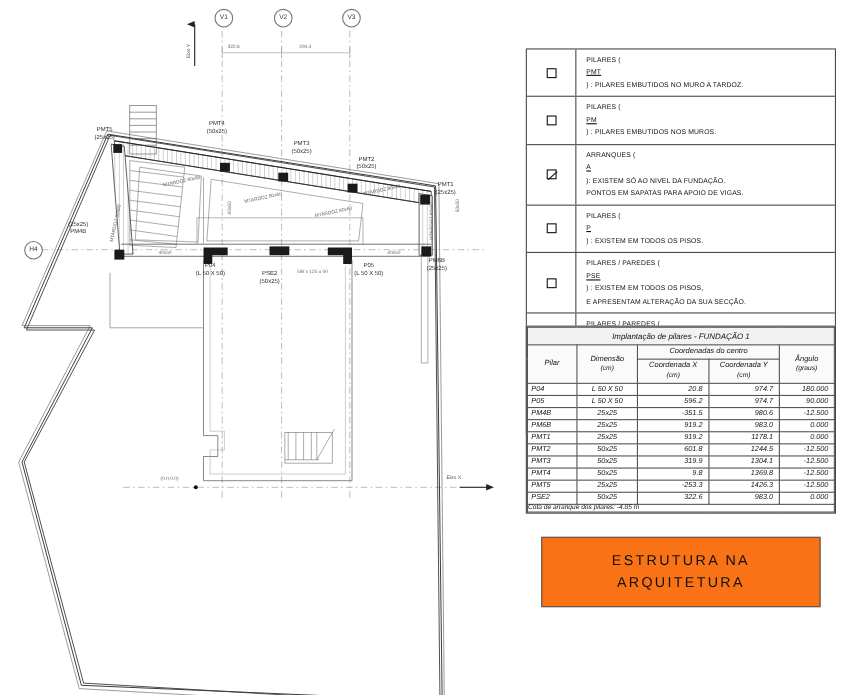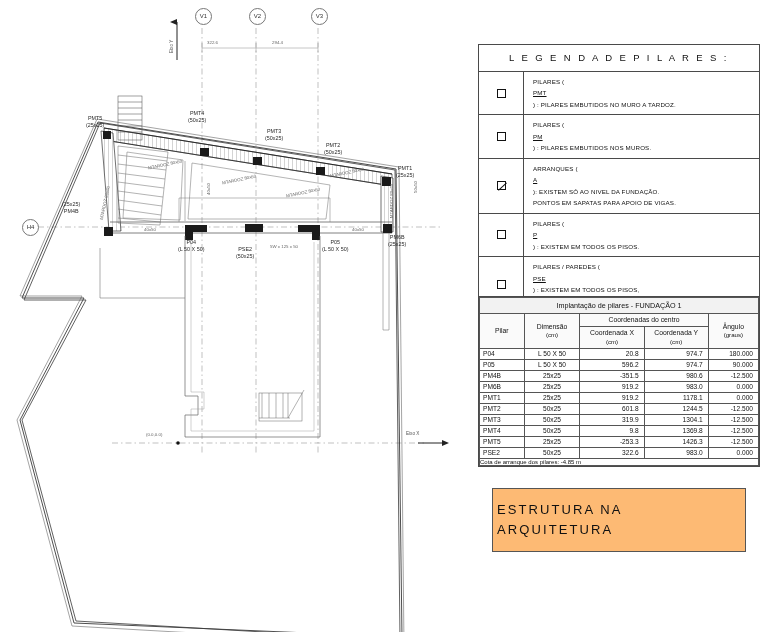--- a/index.html
+++ b/index.html
@@ -126,20 +126,21 @@
   }
   table.pillars {
     width: 100%;
     border-collapse: collapse;
     font-size: 6.6px;
     color: #111;
   }
   table.pillars th, table.pillars td {
     border: 1px solid #555;
     padding: 0;
+    font-style: italic;
   }
   .tbl-title {
     text-align: center;
     font-size: 7.2px;
     font-weight: normal;
     padding: 3px 0 !important;
     background: #f2f2f2;
   }
   .hdr {
     text-align: center;
@@ -163,22 +164,22 @@
   }
 
   
   .title-block {
     position: absolute;
     left: 22px; top: 488px;
     width: 254px;
     border: 1px solid #555;
     box-sizing: border-box;
     padding: 11px 4px 12px;
-    text-align: left;
-    background: #fdba74;
+    text-align: center;
+    background: #f97316;
   }
   .title-block .l1 {
     font-size: 13px;
     letter-spacing: 2.1px;
     color: #111;
     line-height: 1.5;
   }
   .title-block .l2 {
     font-size: 13px;
     letter-spacing: 2.1px;
@@ -418,21 +419,20 @@
   <div class="dlabel mini" style="left:203px;top:186px;transform:rotate(-90deg);">40x50</div>
   <div class="dlabel mini" style="left:144px;top:227px;">40x50</div>
   <div class="dlabel mini" style="left:352px;top:227px;">40x50</div>
   <div class="dlabel mini" style="left:410px;top:184px;transform:rotate(-90deg);">50x50</div>
   <div class="dlabel mini" style="left:270px;top:244px;">5W x 125 x 50</div>
 </div>
 
 <div id="sheet-panel">
 
   <div class="legend-box">
-    <div class="legend-title">L E G E N D A   D E   P I L A R E S :</div>
 
     <div class="legend-row">
       <div class="legend-sym">
         <div class="sq"></div>
       </div>
       <div class="legend-txt">
         <span>
             <span>PILARES ( </span>
             <span class="u">PMT</span>
             <span> ) : PILARES EMBUTIDOS NO MURO A TARDOZ.</span>

